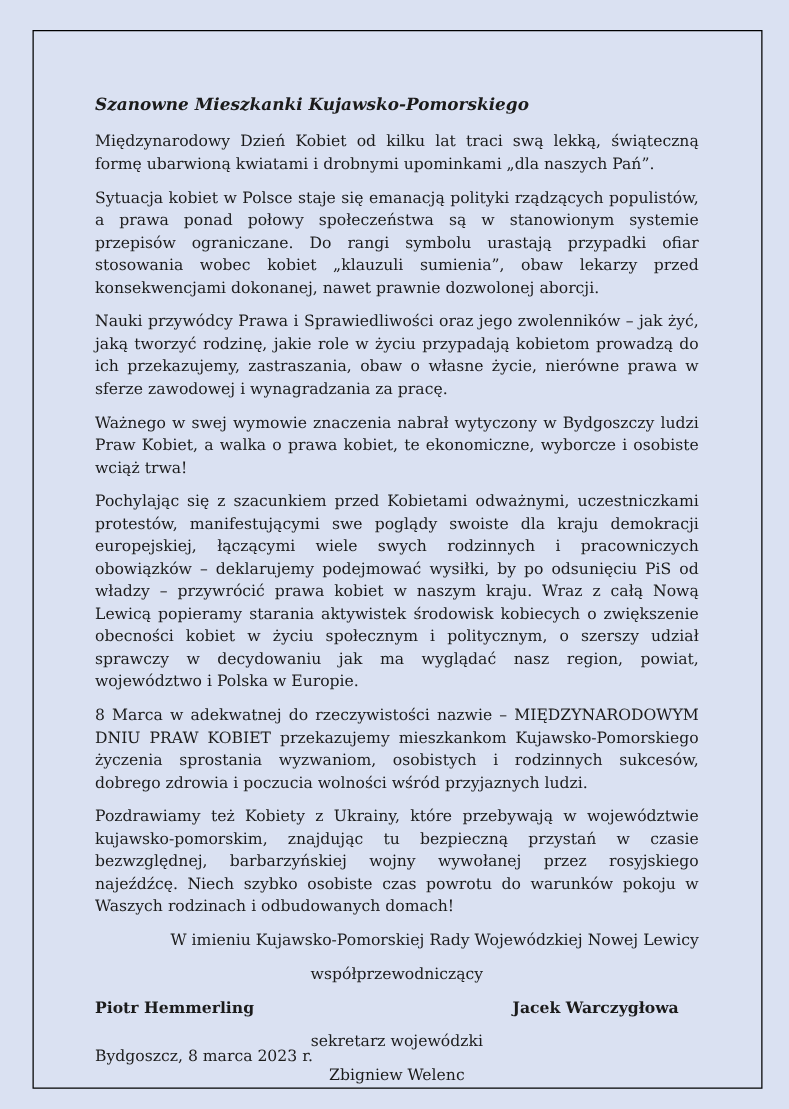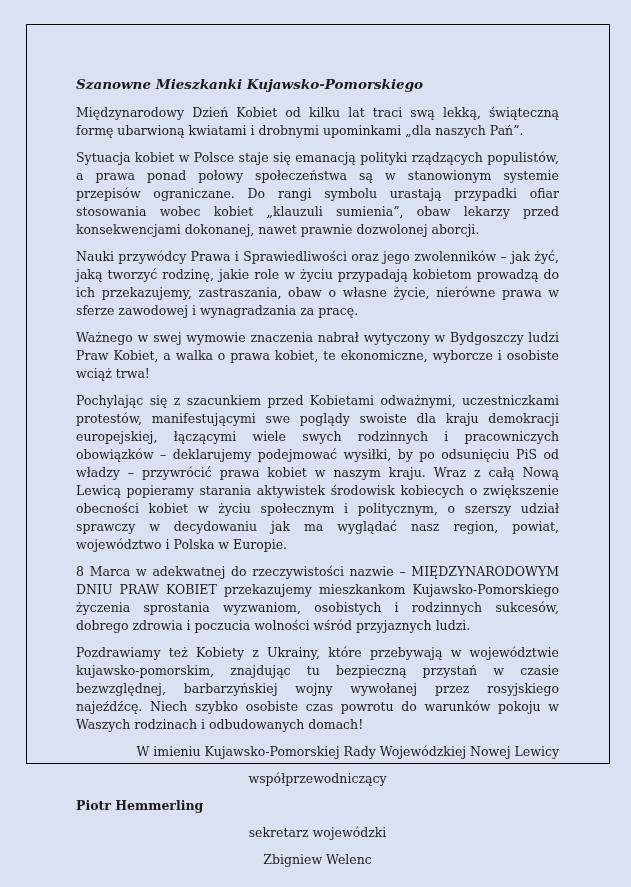--- a/index.html
+++ b/index.html
@@ -13,21 +13,21 @@
     font-family: "DejaVu Serif", serif;
     color: #1b1b1b;
     position: relative;
     overflow: hidden;
   }
   .frame {
     position: absolute;
     left: 26px;
     top: 24px;
     width: 584px;
-    height: 740px;
+    height: 847px;
     border: 1.4px solid #000000;
     box-sizing: border-box;
   }
   .content {
     position: absolute;
     left: 49px;
     right: 50px;
     top: 50px;
     font-size: 12.5px;
     line-height: 18px;
@@ -90,21 +90,23 @@
     <p class="para">8 Marca w adekwatnej do rzeczywistości nazwie – MIĘDZYNARODOWYM DNIU PRAW KOBIET przekazujemy mieszkankom Kujawsko-Pomorskiego życzenia sprostania wyzwaniom, osobistych i rodzinnych sukcesów, dobrego zdrowia i poczucia wolności wśród przyjaznych ludzi.</p>
 
     <p class="para">Pozdrawiamy też Kobiety z Ukrainy, które przebywają w województwie kujawsko-pomorskim, znajdując tu bezpieczną przystań w czasie bezwzględnej, barbarzyńskiej wojny wywołanej przez rosyjskiego najeźdźcę. Niech szybko osobiste czas powrotu do warunków pokoju w Waszych rodzinach i odbudowanych domach!</p>
 
     <p class="on-behalf">W imieniu Kujawsko-Pomorskiej Rady Wojewódzkiej Nowej Lewicy</p>
 
     <p class="center-line">współprzewodniczący</p>
 
     <div class="names-row">
       <span>Piotr Hemmerling</span>
+      <span>Jacek Warczygłowa</span>
     </div>
 
     <p class="center-line">sekretarz wojewódzki</p>
 
     <p class="secretary-name">Zbigniew Welenc</p>
 
   </div>
 
+  <div class="dateline">Bydgoszcz, 8 marca 2023 r.</div>
 </div>
 
 </body></html>

